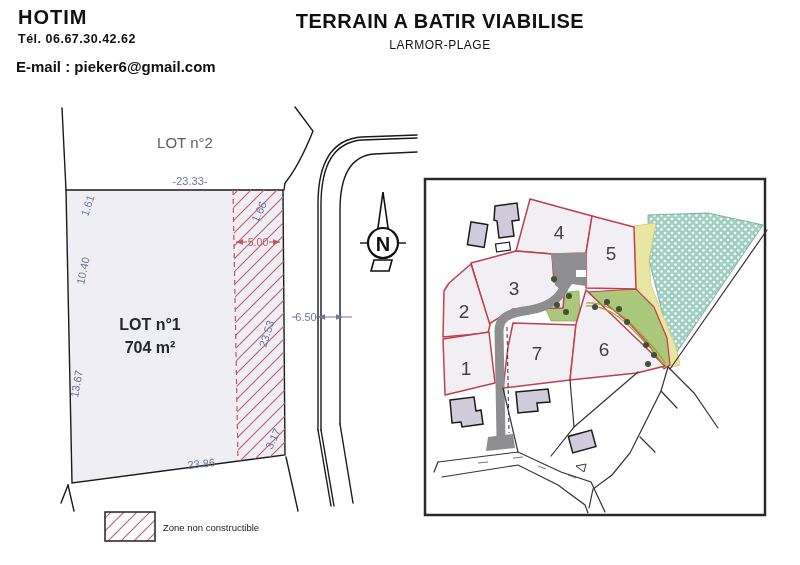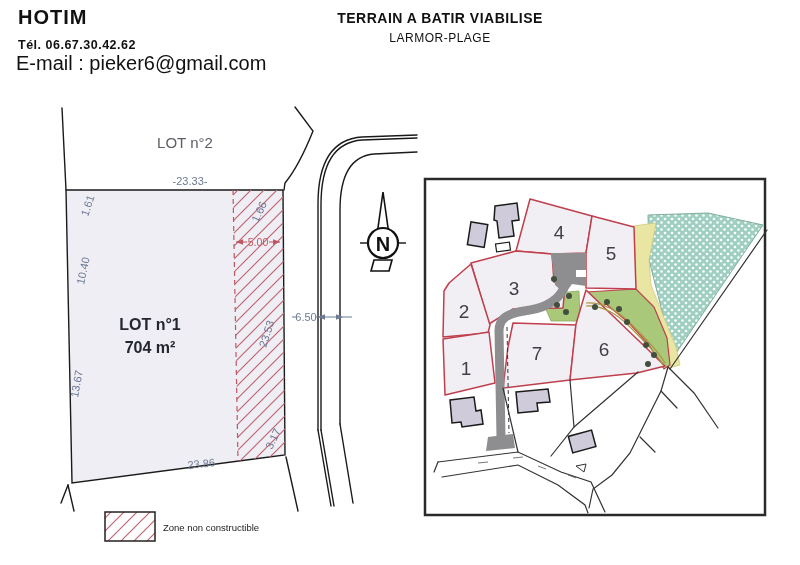--- a/index.html
+++ b/index.html
@@ -1,24 +1,24 @@
 <!DOCTYPE html>
 <html><head>
 <meta charset="utf-8">
 <style>
   html,body{margin:0;padding:0;}
   body{
     width:800px;height:565px;background:#ffffff;position:relative;overflow:hidden;
     font-family:"Liberation Sans", sans-serif;color:#111;
   }
   .hdr-company{position:absolute;left:18px;top:6px;font-size:20px;font-weight:bold;letter-spacing:1px;}
-  .hdr-phone{position:absolute;left:18px;top:38px;font-size:12.5px;font-weight:bold;letter-spacing:.5px;}
-  .hdr-email{position:absolute;left:16px;top:52px;font-size:20px;font-weight:400;}
+  .hdr-phone{position:absolute;left:18px;top:32px;font-size:12.5px;font-weight:bold;letter-spacing:.5px;}
+  .hdr-email{position:absolute;left:16px;top:58px;font-size:15px;font-weight:700;}
   .title-wrap{position:absolute;left:240px;top:10px;width:400px;text-align:center;}
-  .title-main{font-size:14px;font-weight:bold;letter-spacing:.5px;}
+  .title-main{font-size:20px;font-weight:bold;letter-spacing:.5px;}
   .title-sub{font-size:12px;font-weight:normal;margin-top:5px;letter-spacing:.5px;}
   svg text{font-family:"Liberation Sans", sans-serif;}
   .blk{stroke:#1a1a1a;stroke-width:1.4;fill:none;stroke-linecap:round;}
   .dim{font-size:11px;fill:#6d7a94;}
   .dimred{font-size:10.5px;fill:#c05660;}
   .lot{fill:#f1eff4;stroke:#bf3f4d;stroke-width:1.5;stroke-linejoin:round;}
   .lotnum{font-size:19px;fill:#3f3f46;text-anchor:middle;}
   .bld{fill:#cfcbdb;stroke:#1b1b1b;stroke-width:1.5;stroke-linejoin:miter;}
   .mline{stroke:#333;stroke-width:1.2;fill:none;stroke-linecap:round;}
 </style>

